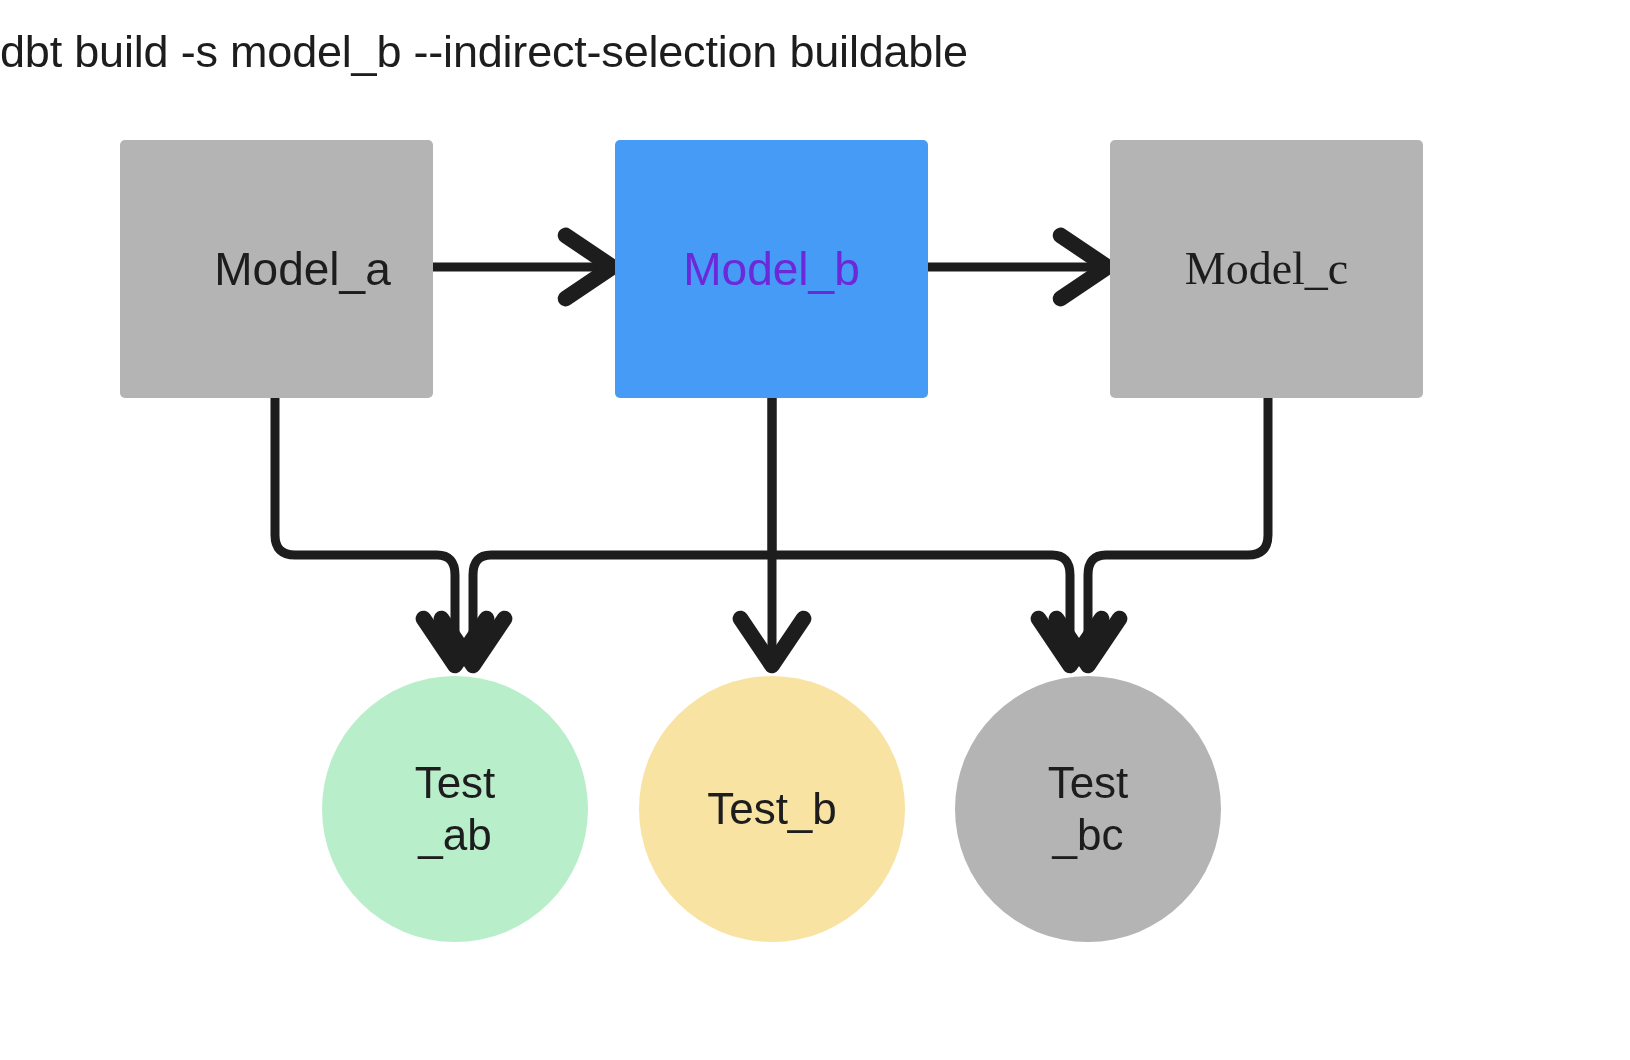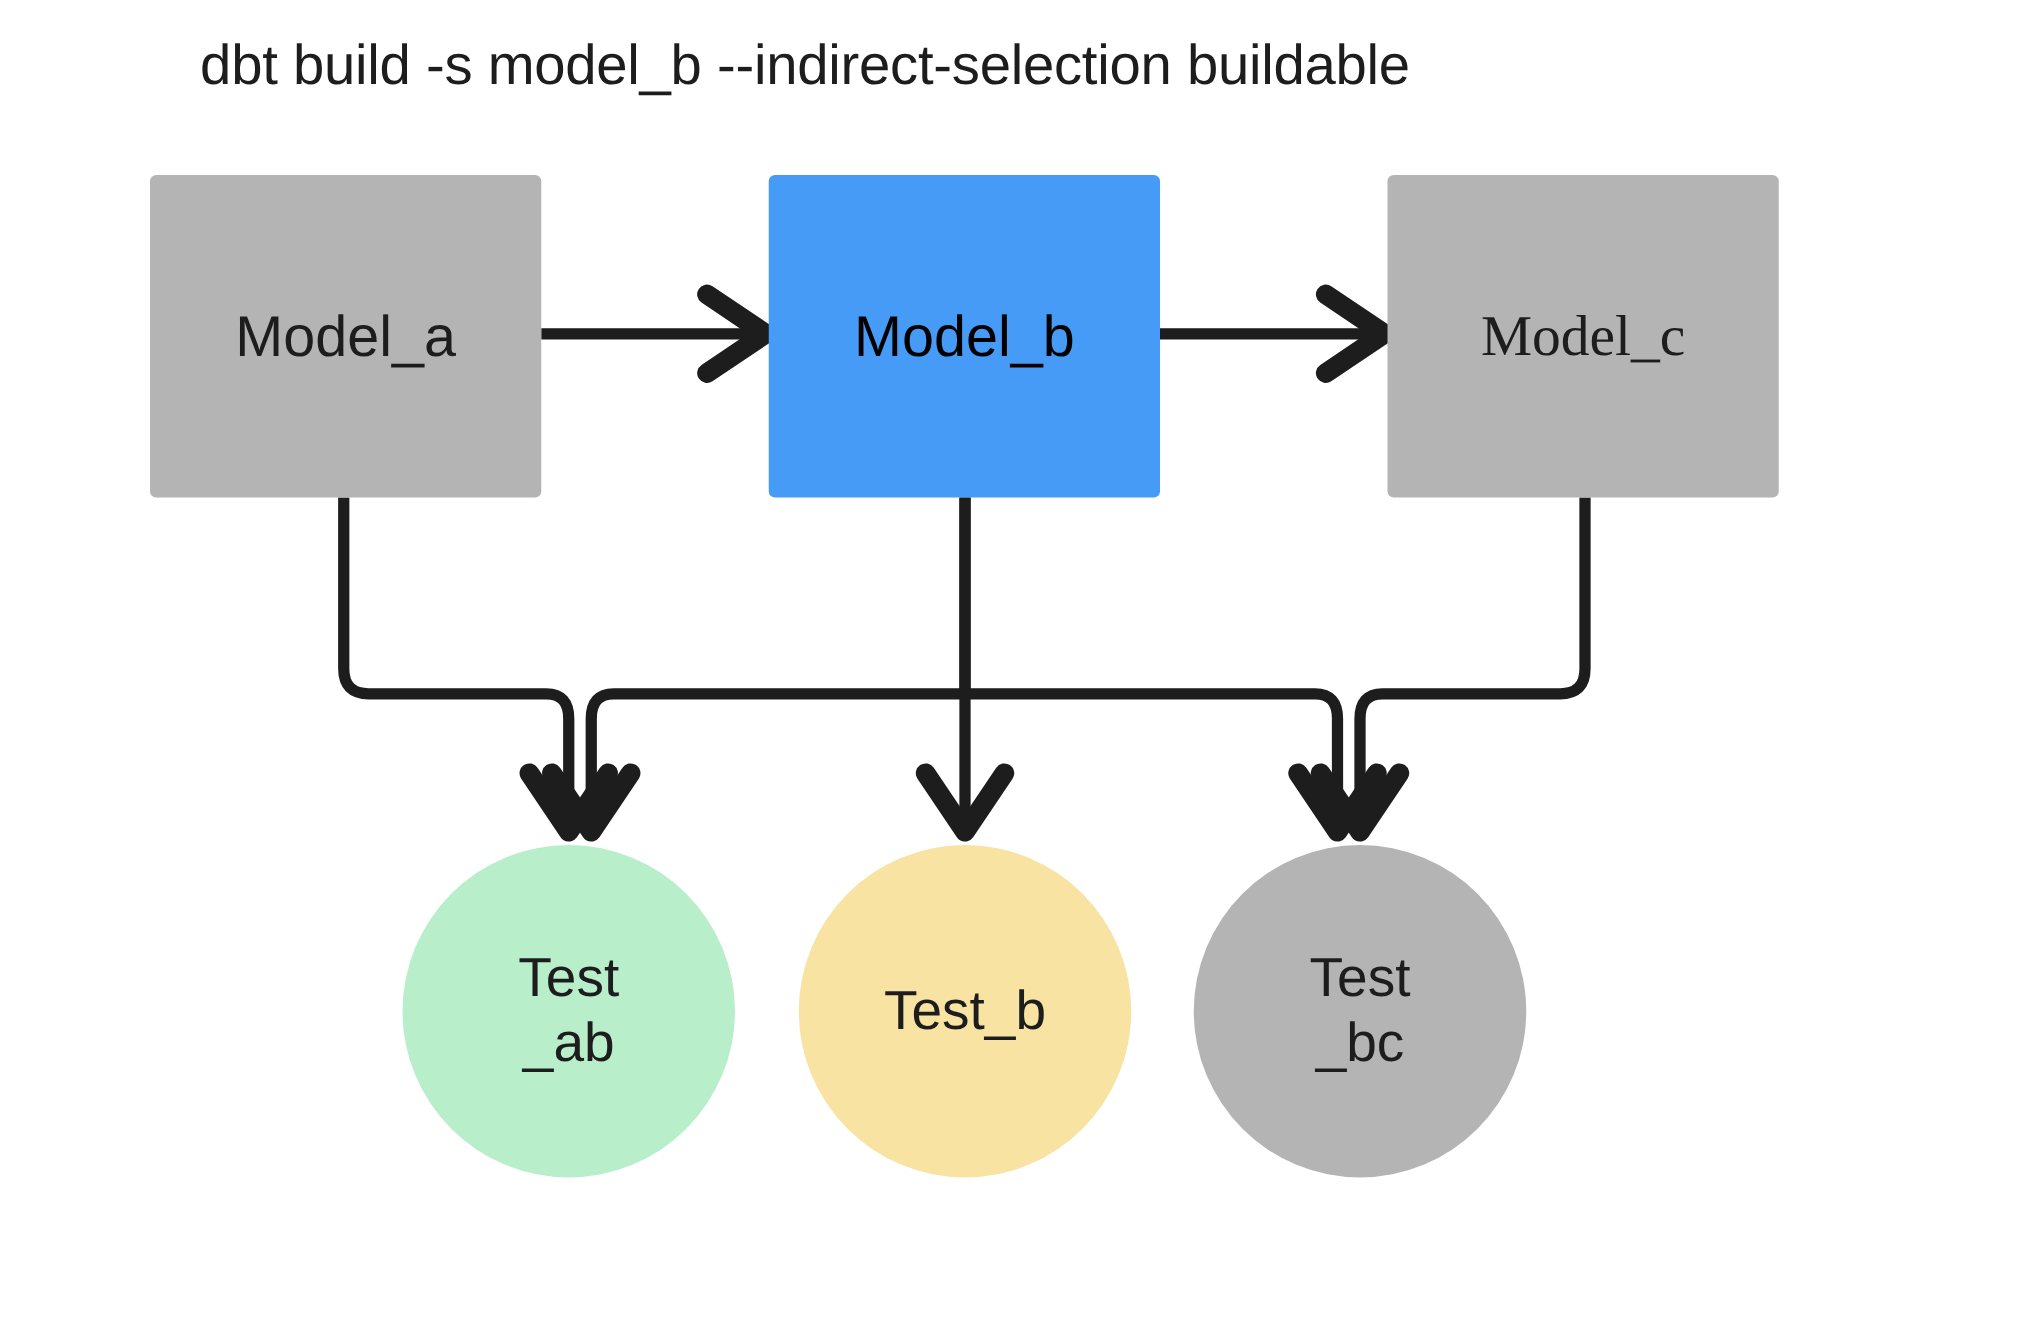--- a/index.html
+++ b/index.html
@@ -33,37 +33,36 @@
     text-align: center;
     pointer-events: none;
     white-space: pre-line;
     line-height: 1.18;
   }
   .title-text {
     position: absolute;
     left: 0;
     top: 26px;
     width: 1288px;
-    text-align: center;
     font-size: 45px;
     color: #1d1d1d;
     letter-spacing: -0.2px;
   }
   .model-label {
     font-size: 46px;
     color: #1d1d1d;
   }
   .model-label.on-blue {
-    color: #000000;
+    color: #6d28d9;
   }
   .test-label {
     font-size: 44px;
     color: #1d1d1d;
   }
-  .box-a { left: 120px; top: 140px; width: 313px; height: 258px; }
+  .box-a { left: 120px; top: 140px; width: 313px; height: 258px; padding-left: 26px; }
   .box-b { left: 615px; top: 140px; width: 313px; height: 258px; }
   .box-c { left: 1110px; top: 140px; width: 313px; height: 258px; font-family: Liberation Serif, serif; }
   .circle-ab { left: 322px; top: 676px; width: 266px; height: 266px; }
   .circle-b  { left: 639px; top: 676px; width: 266px; height: 266px; }
   .circle-bc { left: 955px; top: 676px; width: 266px; height: 266px; }
 </style>
 </head>
 <body>
 
 <div id="canvas">

